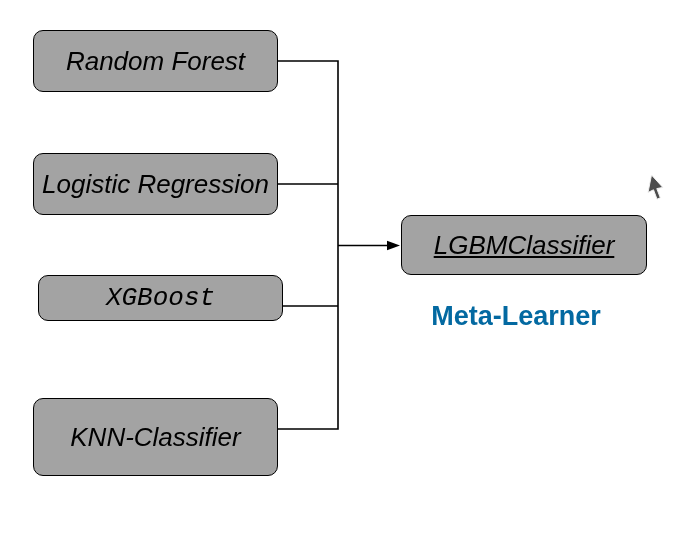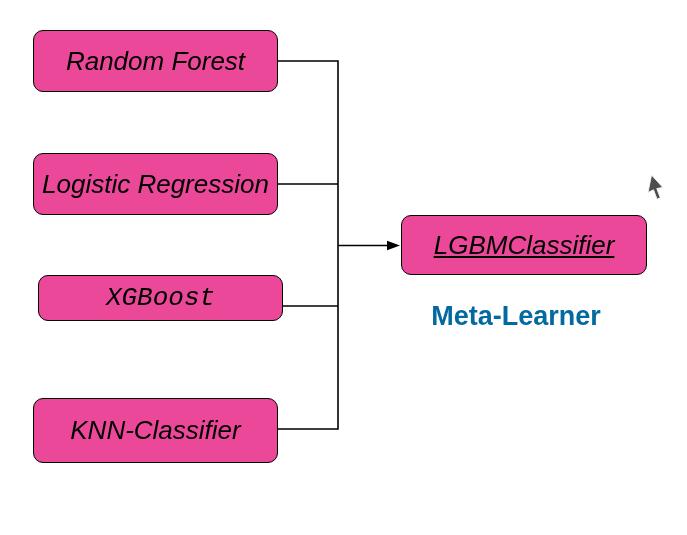--- a/index.html
+++ b/index.html
@@ -19,36 +19,36 @@
     position: absolute;
     left: 0;
     top: 0;
     width: 687px;
     height: 535px;
     pointer-events: none;
   }
   .node {
     position: absolute;
     box-sizing: border-box;
-    background: #ec4899;
+    background: #a3a3a3;
     border: 1.5px solid #000000;
     border-radius: 10px;
     display: flex;
     align-items: center;
     justify-content: center;
     font-style: italic;
     font-size: 26px;
     color: #000000;
     white-space: nowrap;
     cursor: default;
   }
   .node-rf  { left: 33px;  top: 30px;  width: 245px; height: 62px; }
   .node-lr  { left: 33px;  top: 153px; width: 245px; height: 62px; }
   .node-xgb { left: 38px;  top: 275px; width: 245px; height: 46px; font-family: Liberation Mono, monospace; }
-  .node-knn { left: 33px;  top: 398px; width: 245px; height: 65px; }
+  .node-knn { left: 33px;  top: 398px; width: 245px; height: 78px; }
   .node-lgbm{ left: 401px; top: 215px; width: 246px; height: 60px; text-decoration: underline; }
   .group-label {
     position: absolute;
     transform: translateX(-50%);
     font-weight: bold;
     font-size: 27px;
     line-height: 1;
     color: #0369a1;
     white-space: nowrap;
   }

